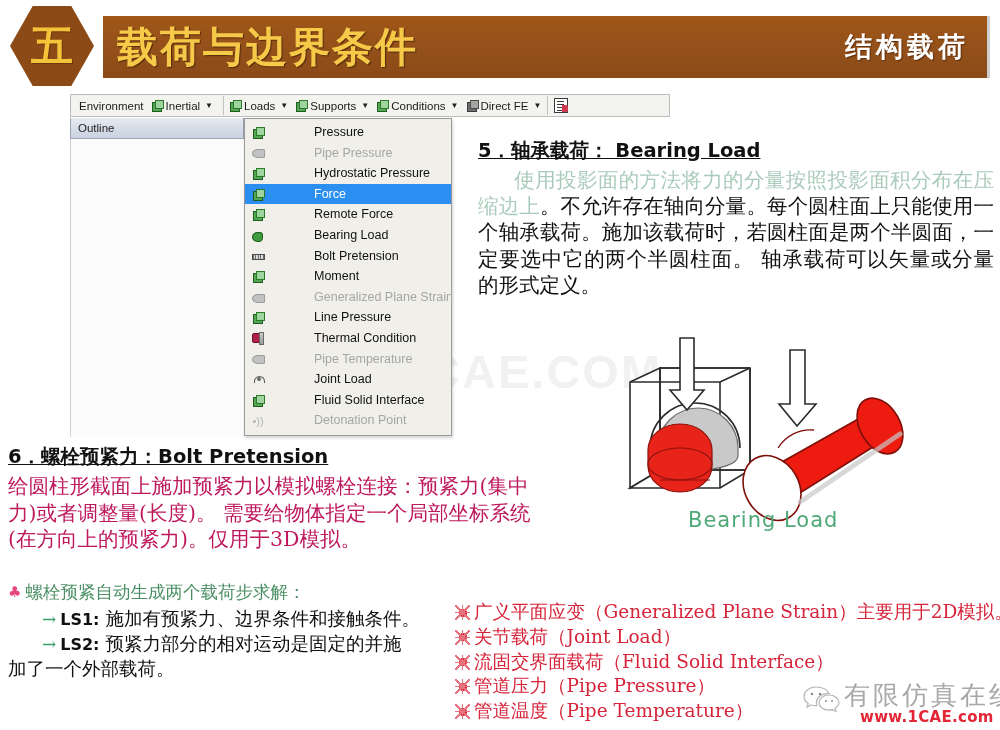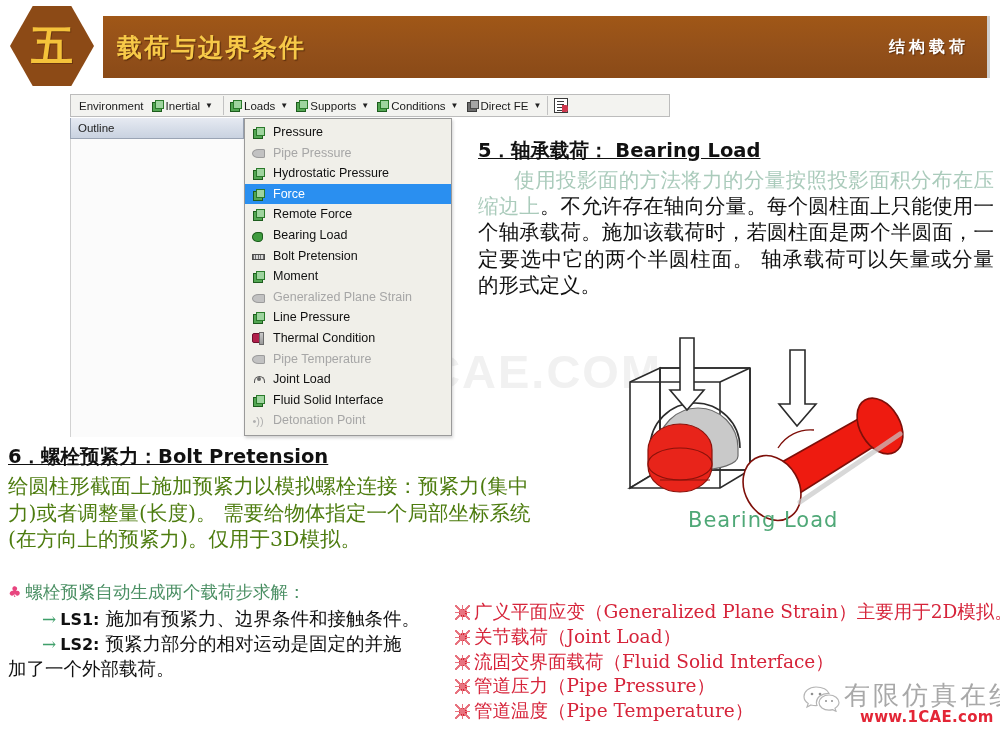--- a/index.html
+++ b/index.html
@@ -35,26 +35,26 @@
   .banner {
     position: absolute; left: 103px; top: 16px; width: 887px; height: 62px;
     background: #9c5419;
     background: linear-gradient(180deg,#a05717 0%, #93501a 55%, #8a4a17 100%);
     border-right: 3px solid #cfcfcf;
     display: flex; align-items: center; justify-content: space-between;
     padding: 0 18px 0 14px;
   }
   .banner-title {
     font-family: Liberation Sans, sans-serif;
-    font-size: 25px; font-weight: bold; color: #f7c948; letter-spacing: 2px;
+    font-size: 41px; font-weight: bold; color: #f7c948; letter-spacing: 2px;
     text-shadow: 1px 1px 1px rgba(60,25,5,.7);
   }
   .banner-sub {
     font-family: "DejaVu Serif", serif;
-    font-size: 16px; font-weight: bold; color: #ffffff; letter-spacing: 4px;
+    font-size: 27px; font-weight: bold; color: #ffffff; letter-spacing: 4px;
     text-shadow: 1px 1px 1px rgba(60,25,5,.6);
     margin-left: 9px;
   }
 
   
   .toolbar {
     position: absolute; left: 70px; top: 94px; width: 600px; height: 23px;
     background: #f3f3f0; border: 1px solid #bcbcbc;
     display: flex; align-items: center; font-size: 11.5px; color: #1a1a1a;
   }
@@ -106,21 +106,21 @@
     position: absolute; left: 244px; top: 118px; width: 208px;
     background: #f0efe9; border: 1px solid #9a9a9a;
     padding: 3px 0 4px 0; z-index: 5;
     box-shadow: 1px 2px 3px rgba(0,0,0,.18);
   }
   .menu-item {
     display: flex; align-items: center; gap: 8px;
     height: 20.6px; padding-left: 6px; font-size: 12.5px; color: #111;
     font-family: "Liberation Sans", sans-serif; white-space: nowrap;
   }
-  .menu-item .lbl { line-height: 1; }
+  .menu-item .lbl { line-height: 1; margin-left: 41px; }
   .menu-item.disabled .lbl { color: #a6a6a6; }
   .menu-item.selected { background: #2a8ff0; }
   .menu-item.selected .lbl { color: #ffffff; }
   .ic-wrap { width: 14px; display: flex; justify-content: center; flex: none; }
 
   .ic-bearing {
     width: 12px; height: 11px; position: relative; flex: none;
   }
   .ic-bearing::before {
     content: ""; position: absolute; left: 0; top: 2px; width: 9px; height: 8px;
@@ -177,21 +177,21 @@
   .diag-label {
     position: absolute; left: 688px; top: 508px;
     font-family: "DejaVu Sans", sans-serif; font-size: 21px;
     color: #4fa877; letter-spacing: 1px;
   }
 
   
   .sec6 { position: absolute; left: 8px; top: 443px; width: 600px; }
   .sec6-body {
     font-family: "DejaVu Serif", serif;
-    font-size: 20.5px; line-height: 1.3; color: #4d7c0f; white-space: nowrap;
+    font-size: 20.5px; line-height: 1.3; color: #be185d; white-space: nowrap;
   }
 
   .bullets { position: absolute; left: 8px; top: 580px; width: 470px; }
   .bl-head {
     font-family: "DejaVu Serif", serif; font-size: 17.5px; color: #4a8f63;
     display: flex; align-items: center; gap: 4px; margin-bottom: 3px;
   }
   .club { color: #e8457f; font-size: 15px; line-height: 1; }
   .bl-line {
     font-family: "DejaVu Serif", serif; font-size: 18.5px; color: #111;

